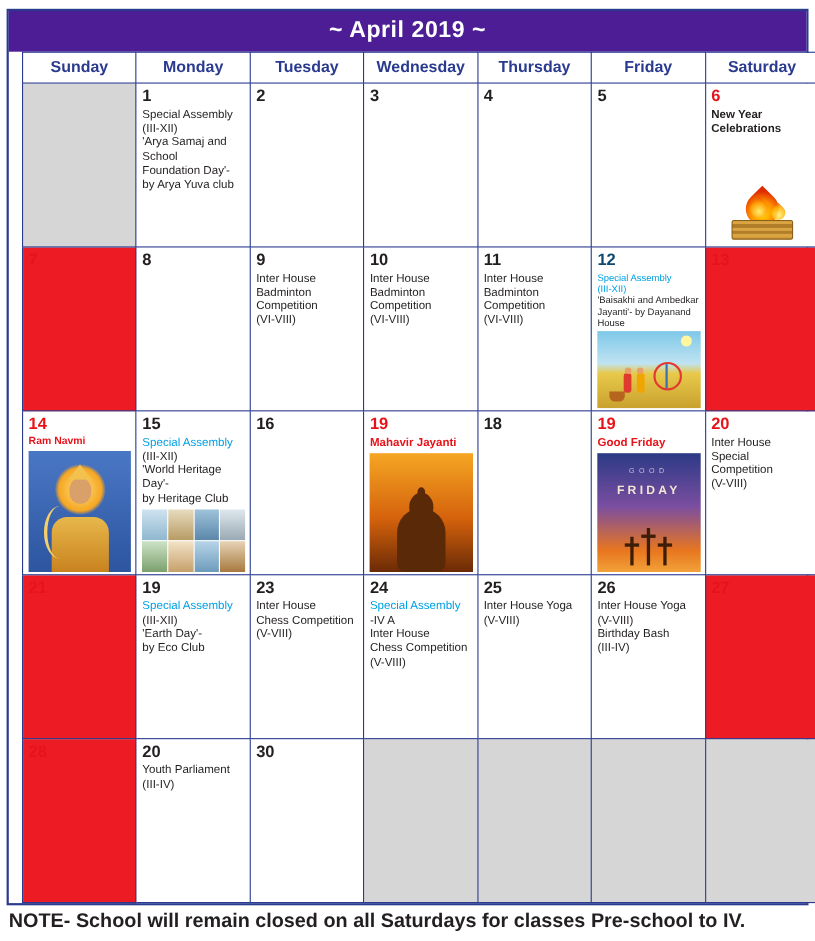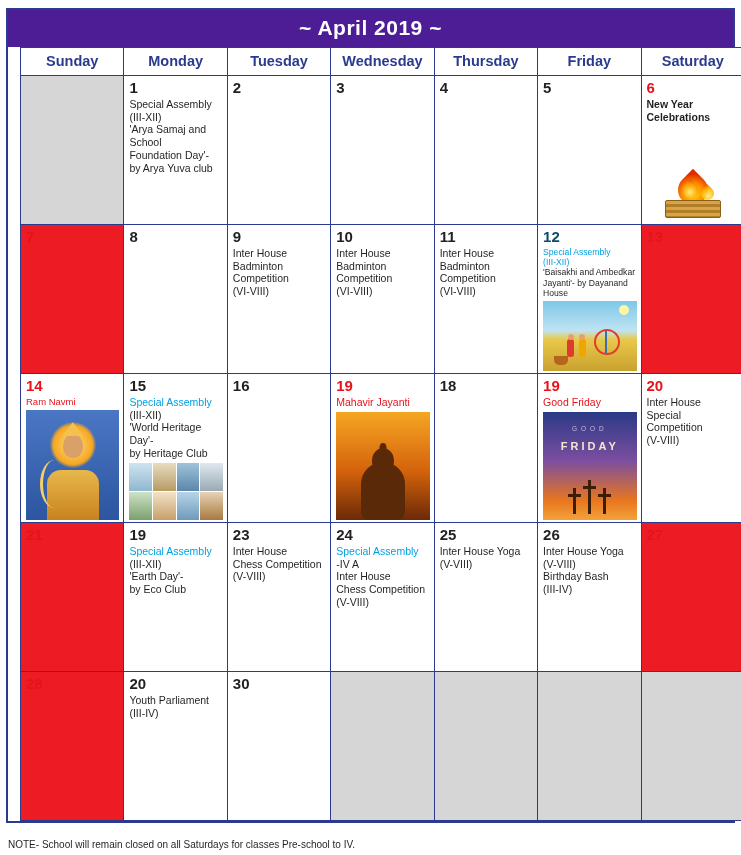--- a/index.html
+++ b/index.html
@@ -76,29 +76,29 @@
   .daynum.blue { color: #0c4a6e; }
   .evt {
     font-size: 10.5px;
     line-height: 1.22;
     text-align: left;
     color: #231f20;
     width: 100%;
   }
   .evt.bold { font-weight: bold; }
   .evt.cyan { color: #00a0e3; }
-  .evt.red { color: #e8131a; font-weight: normal; }
+  .evt.red { color: #e8131a; font-weight: bold; }
   .evt.small { font-size: 9.5px; }
   .evt.tiny { font-size: 8.6px; line-height: 1.2; }
   .holiday { background: #ed1c24 !important; }
   .grey { background: #d6d6d6 !important; }
   .note {
-    margin-top: 16px;
-    font-size: 10px;
-    font-weight: normal;
+    margin-top: 4px;
+    font-size: 18px;
+    font-weight: bold;
     color: #231f20;
     padding-left: 2px;
   }
   
   .art {
     width: 100%;
     margin-top: 3px;
     flex: 1 1 auto;
     min-height: 10px;
     position: relative;

